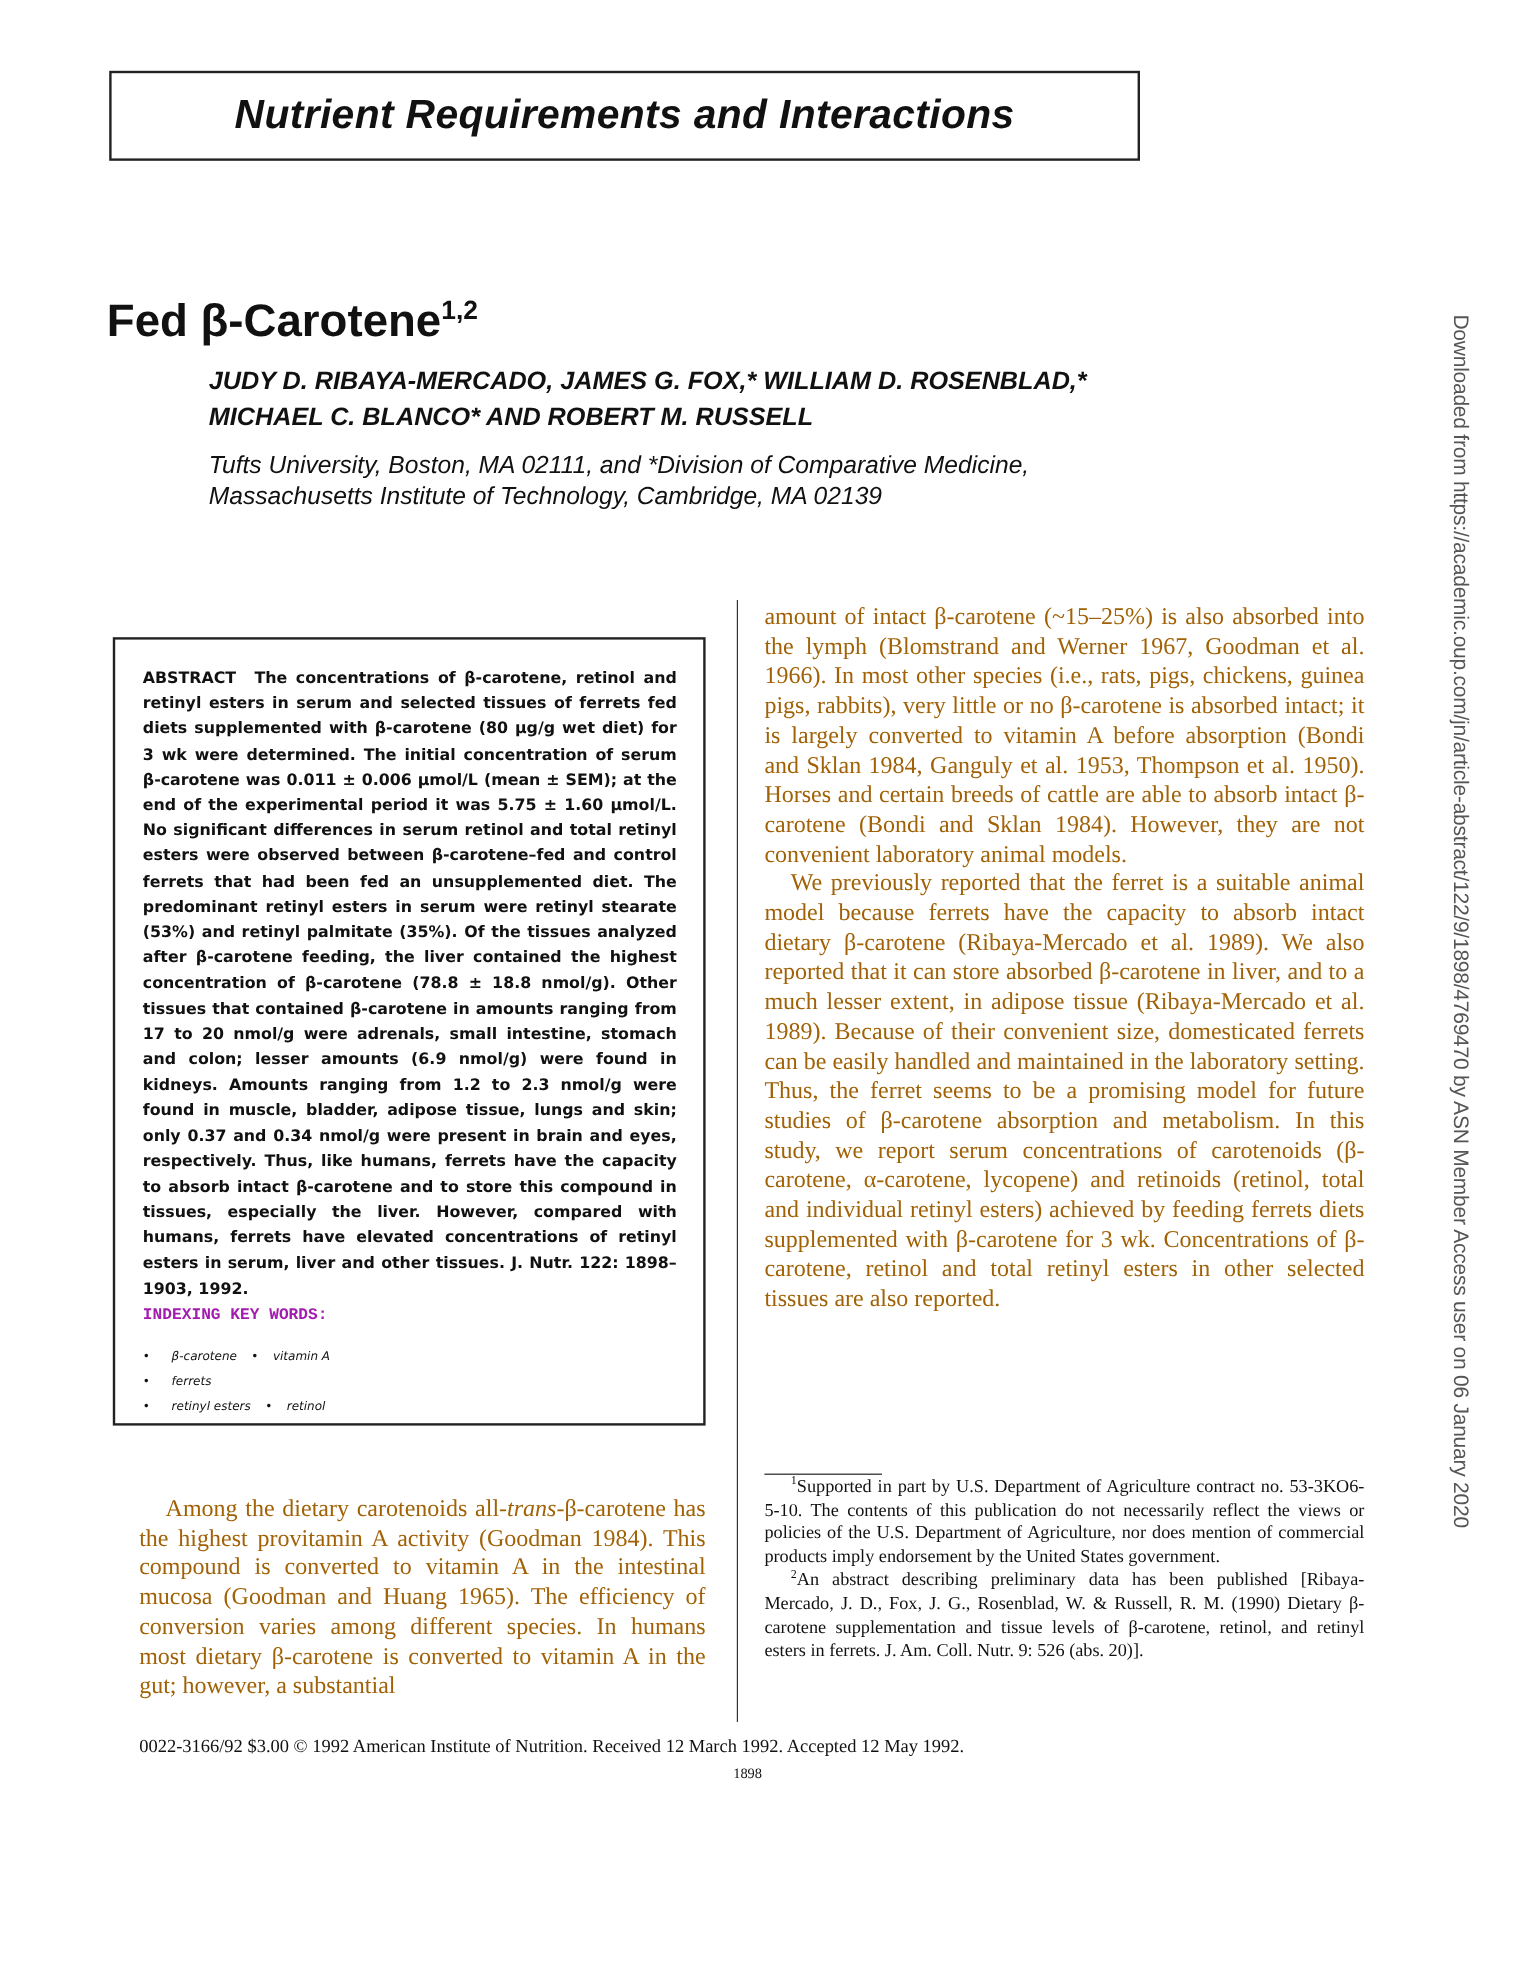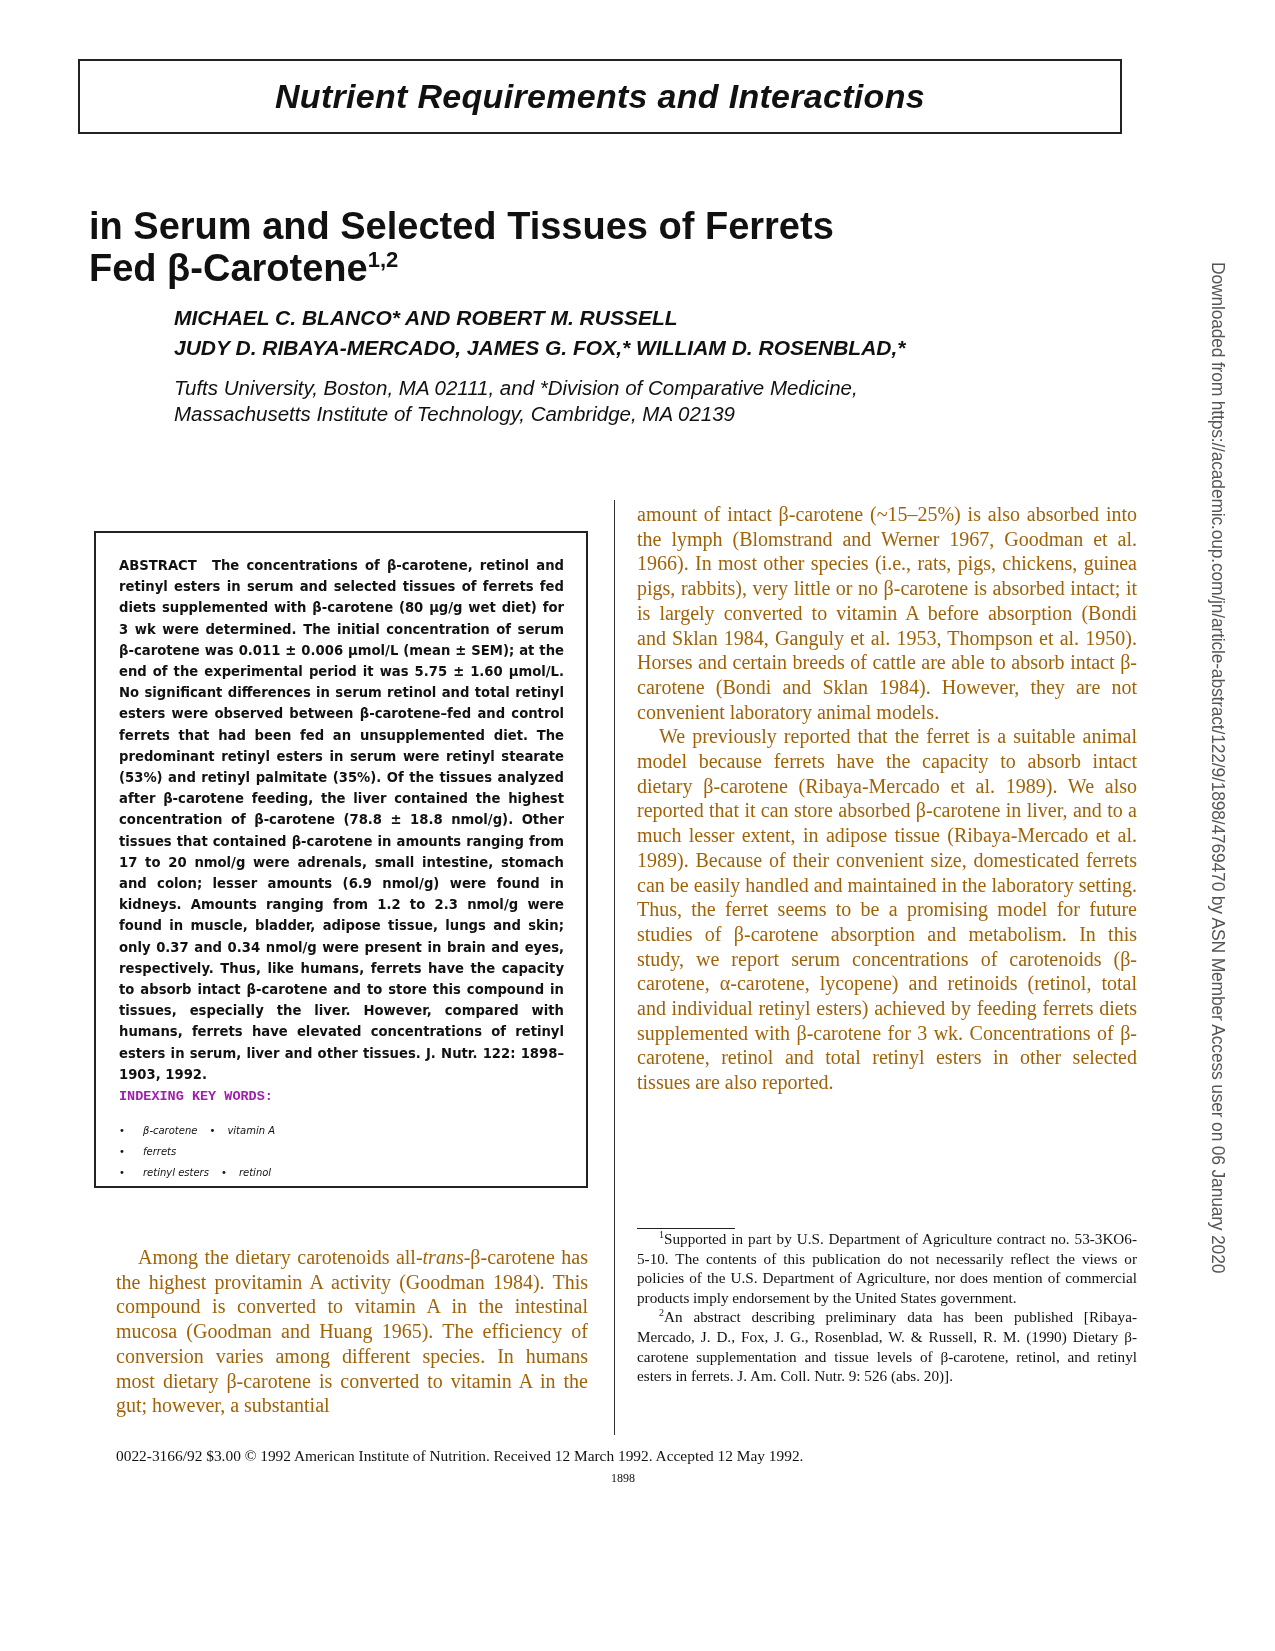--- a/index.html
+++ b/index.html
@@ -1,18 +1,18 @@
 <!DOCTYPE html>
 <html><head>
 <meta charset="utf-8">
 <style>
   html, body { margin: 0; padding: 0; background: #ffffff; }
   body { width: 1275px; height: 1651px; position: relative; overflow: hidden; color: #111; }
   .section-box {
-    position: absolute; left: 78px; top: 59px; width: 1044px; height: 75px;
+    position: absolute; left: 91px; top: 59px; width: 859px; height: 75px;
     border: 2px solid #222; box-sizing: border-box;
     display: flex; align-items: center; justify-content: center;
   }
   .section-box span {
     font-family: "Liberation Sans", sans-serif; font-style: italic; font-weight: bold;
     font-size: 34px; letter-spacing: 0.3px; color: #111;
   }
   .title {
     position: absolute; left: 89px; top: 163px; width: 1090px;
     font-family: "Liberation Sans", sans-serif; font-weight: bold;
@@ -79,27 +79,27 @@
 </style>
 </head>
 <body>
 
 <div class="section-box">
   <span>Nutrient Requirements and Interactions</span>
 </div>
 
 <h1 class="title">
   <br>
-  <span>in Serum and Selected Tissues of Ferrets</span><br>
+  <br>
   <span>Fed β-Carotene</span><sup>1,2</sup>
 </h1>
 
 <div class="authors">
+  <div>JUDY D. RIBAYA-MERCADO, JAMES G. FOX,* WILLIAM D. ROSENBLAD,*</div>
   <div>MICHAEL C. BLANCO* AND ROBERT M. RUSSELL</div>
-  <div>JUDY D. RIBAYA-MERCADO, JAMES G. FOX,* WILLIAM D. ROSENBLAD,*</div>
 </div>
 
 <div class="affil">
   <div>Tufts University, Boston, MA 02111, and *Division of Comparative Medicine,</div>
   <div>Massachusetts Institute of Technology, Cambridge, MA 02139</div>
 </div>
 
 <div class="abstract-box">
   <p class="abstract-text">
     <span class="lbl">ABSTRACT</span>

